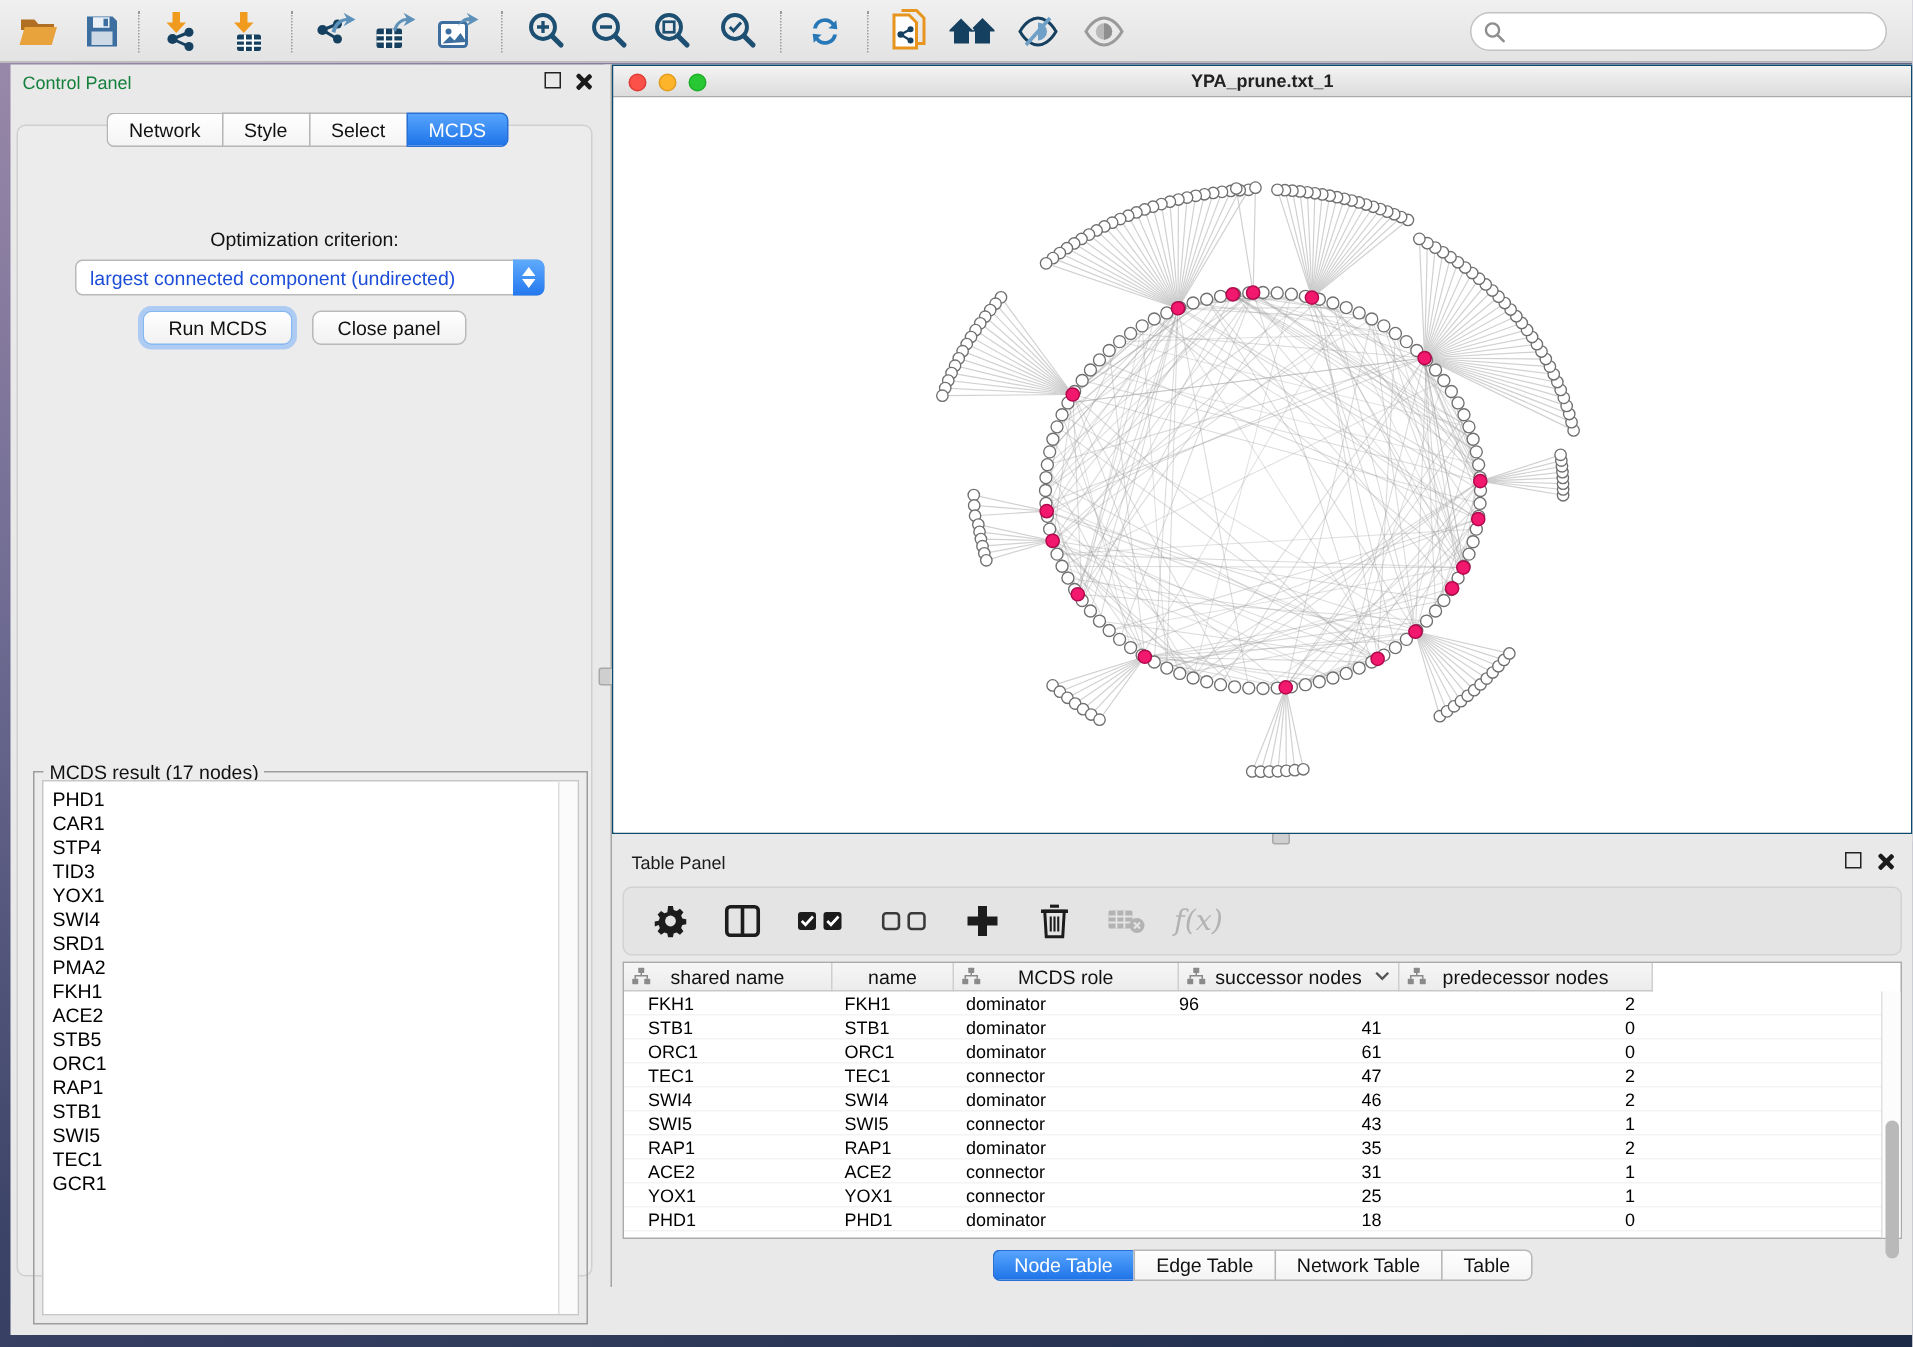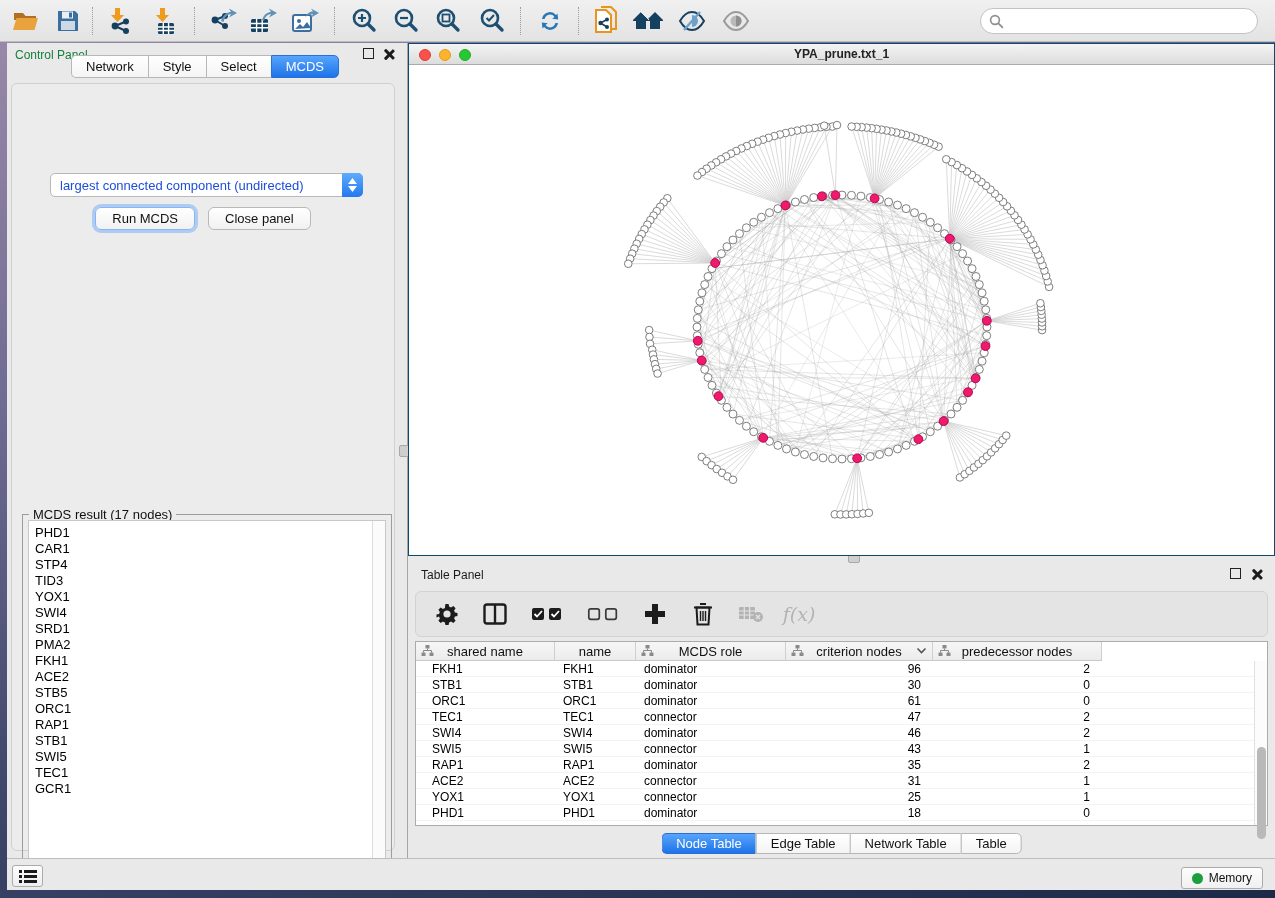--- a/index.html
+++ b/index.html
@@ -31,21 +31,21 @@
   .panel-title { position:absolute; left:8px; top:5px; font-size:12px; color:#15803d; }
   .win-icons { position:absolute; right:8px; top:5px; display:flex; gap:9px; }
   .float-icon { width:11px; height:11px; border:1.5px solid #222; background:transparent; }
   .close-icon { width:12px; height:12px; position:relative; }
   .close-icon:before, .close-icon:after { content:""; position:absolute; left:5px; top:0;
     width:2.5px; height:13px; background:#1b1b1b; border-radius:1px; }
   .close-icon:before { transform:rotate(45deg); } .close-icon:after { transform:rotate(-45deg); }
 
   .cp-content { position:absolute; left:4px; top:40px; width:384px; height:768px;
     background:#ececec; border:1px solid #d0d0d0; border-radius:6px; }
-  .cp-tabs { position:absolute; left:50%; transform:translateX(-50%); top:12px;
+  .cp-tabs { position:absolute; left:50%; transform:translateX(-50%); top:32px;
     display:flex; z-index:3;align-items:flex-end; }
   .seg { height:23px; padding:0 14px; font-size:13px; display:flex; align-items:center;
     background:linear-gradient(#ffffff,#f4f4f4); border:1px solid #b7b7b7;
     border-right:none; color:#111; }
   .seg:first-child { border-radius:5px 0 0 5px; }
   .seg:last-child { border-radius:0 5px 5px 0; border-right:1px solid #b7b7b7; }
   .seg.active { background:linear-gradient(#57a5fd,#1e73e8); color:#fff;
     border-color:#2a6fd4; }
 
   .opt-label { position:absolute; left:0; right:0; top:68px; text-align:center;
@@ -291,20 +291,21 @@
 
     <div class="control-panel">
       <div class="panel-titlebar">
         <span class="panel-title">Control Panel</span>
         <span class="win-icons">
           <span class="float-icon"></span>
           <span class="close-icon"></span>
         </span>
       </div>
       <div class="cp-content">
+        <div class="opt-label">Optimization criterion:</div>
         <div class="dropdown">
           <span class="dd-text">largest connected component (undirected)</span>
           <span class="dd-cap">
             <svg width="9" height="6" viewBox="0 0 9 6">
                 <path d="M4.5 0L9 6H0z" fill="#fff"></path>
               </svg>
             <svg width="9" height="6" viewBox="0 0 9 6">
                 <path d="M4.5 6L0 0h9z" fill="#fff"></path>
               </svg>
           </span>
@@ -1053,48 +1054,48 @@
               </svg>
               <span>MCDS role</span>
             </div>
             <div class="th" style="width: 147px;">
               <svg class="hicon" width="13" height="12" viewBox="0 0 13 12">
                 <rect x="4.5" y="0" width="4" height="3.6" rx="0.5" fill="#8a8a8a"></rect>
                 <rect x="0.5" y="7.5" width="4" height="3.6" rx="0.5" fill="#8a8a8a"></rect>
                 <rect x="8.5" y="7.5" width="4" height="3.6" rx="0.5" fill="#8a8a8a"></rect>
                 <path d="M6.5 3.6v2M2.5 7.5v-2h8v2" stroke="#8a8a8a" fill="none"></path>
               </svg>
-              <span>criterion nodes</span>
+              <span>successor nodes</span>
               <svg class="sort" width="11" height="11" viewBox="0 0 11 11">
                 <path d="M1.5 3.5l4 4 4-4" fill="none" stroke="#555" stroke-width="1.6"></path>
               </svg>
             </div>
             <div class="th" style="width: 169px;">
               <svg class="hicon" width="13" height="12" viewBox="0 0 13 12">
                 <rect x="4.5" y="0" width="4" height="3.6" rx="0.5" fill="#8a8a8a"></rect>
                 <rect x="0.5" y="7.5" width="4" height="3.6" rx="0.5" fill="#8a8a8a"></rect>
                 <rect x="8.5" y="7.5" width="4" height="3.6" rx="0.5" fill="#8a8a8a"></rect>
                 <path d="M6.5 3.6v2M2.5 7.5v-2h8v2" stroke="#8a8a8a" fill="none"></path>
               </svg>
               <span>predecessor nodes</span>
             </div>
           </div>
         <div class="tbody" id="tbody">
             <div class="tr">
               <div class="td" style="width: 139px; text-align: left; padding: 0px 0px 0px 16px;">FKH1</div>
               <div class="td" style="width: 81px; text-align: left; padding: 0px 0px 0px 8px;">FKH1</div>
               <div class="td" style="width: 150px; text-align: left; padding: 0px 0px 0px 8px;">dominator</div>
-              <div class="td" style="width: 147px; text-align: right; padding: 0px 12px 0px 0px;">96</div>
+              <div class="td" style="width: 147px; text-align: left; padding: 0px 12px 0px 0px;">96</div>
               <div class="td" style="width: 169px; text-align: right; padding: 0px 12px 0px 0px;">2</div>
             </div>
             <div class="tr">
               <div class="td" style="width: 139px; text-align: left; padding: 0px 0px 0px 16px;">STB1</div>
               <div class="td" style="width: 81px; text-align: left; padding: 0px 0px 0px 8px;">STB1</div>
               <div class="td" style="width: 150px; text-align: left; padding: 0px 0px 0px 8px;">dominator</div>
-              <div class="td" style="width: 147px; text-align: right; padding: 0px 12px 0px 0px;">30</div>
+              <div class="td" style="width: 147px; text-align: right; padding: 0px 12px 0px 0px;">41</div>
               <div class="td" style="width: 169px; text-align: right; padding: 0px 12px 0px 0px;">0</div>
             </div>
             <div class="tr">
               <div class="td" style="width: 139px; text-align: left; padding: 0px 0px 0px 16px;">ORC1</div>
               <div class="td" style="width: 81px; text-align: left; padding: 0px 0px 0px 8px;">ORC1</div>
               <div class="td" style="width: 150px; text-align: left; padding: 0px 0px 0px 8px;">dominator</div>
               <div class="td" style="width: 147px; text-align: right; padding: 0px 12px 0px 0px;">61</div>
               <div class="td" style="width: 169px; text-align: right; padding: 0px 12px 0px 0px;">0</div>
             </div>
             <div class="tr">
@@ -1153,32 +1154,14 @@
       </div>
 
       <div class="tp-tabs" id="tp-tabs">
           <div class="seg active">Node Table</div>
           <div class="seg">Edge Table</div>
           <div class="seg">Network Table</div>
           <div class="seg">Table</div>
         </div>
     </div>
 
-    <div class="statusbar">
-      <span class="list-btn">
-        <svg width="18" height="14" viewBox="0 0 18 14">
-            <g fill="#1c1c1c">
-              <rect x="0" y="1" width="3" height="3"></rect>
-              <rect x="5" y="1" width="13" height="3"></rect>
-              <rect x="0" y="6" width="3" height="3"></rect>
-              <rect x="5" y="6" width="13" height="3"></rect>
-              <rect x="0" y="11" width="3" height="3"></rect>
-              <rect x="5" y="11" width="13" height="3"></rect>
-            </g>
-          </svg>
-      </span>
-      <span class="memory-btn">
-        <span class="memdot"></span>
-        <span>Memory</span>
-      </span>
-    </div>
   </div>
 </div>
 
 </body></html>

